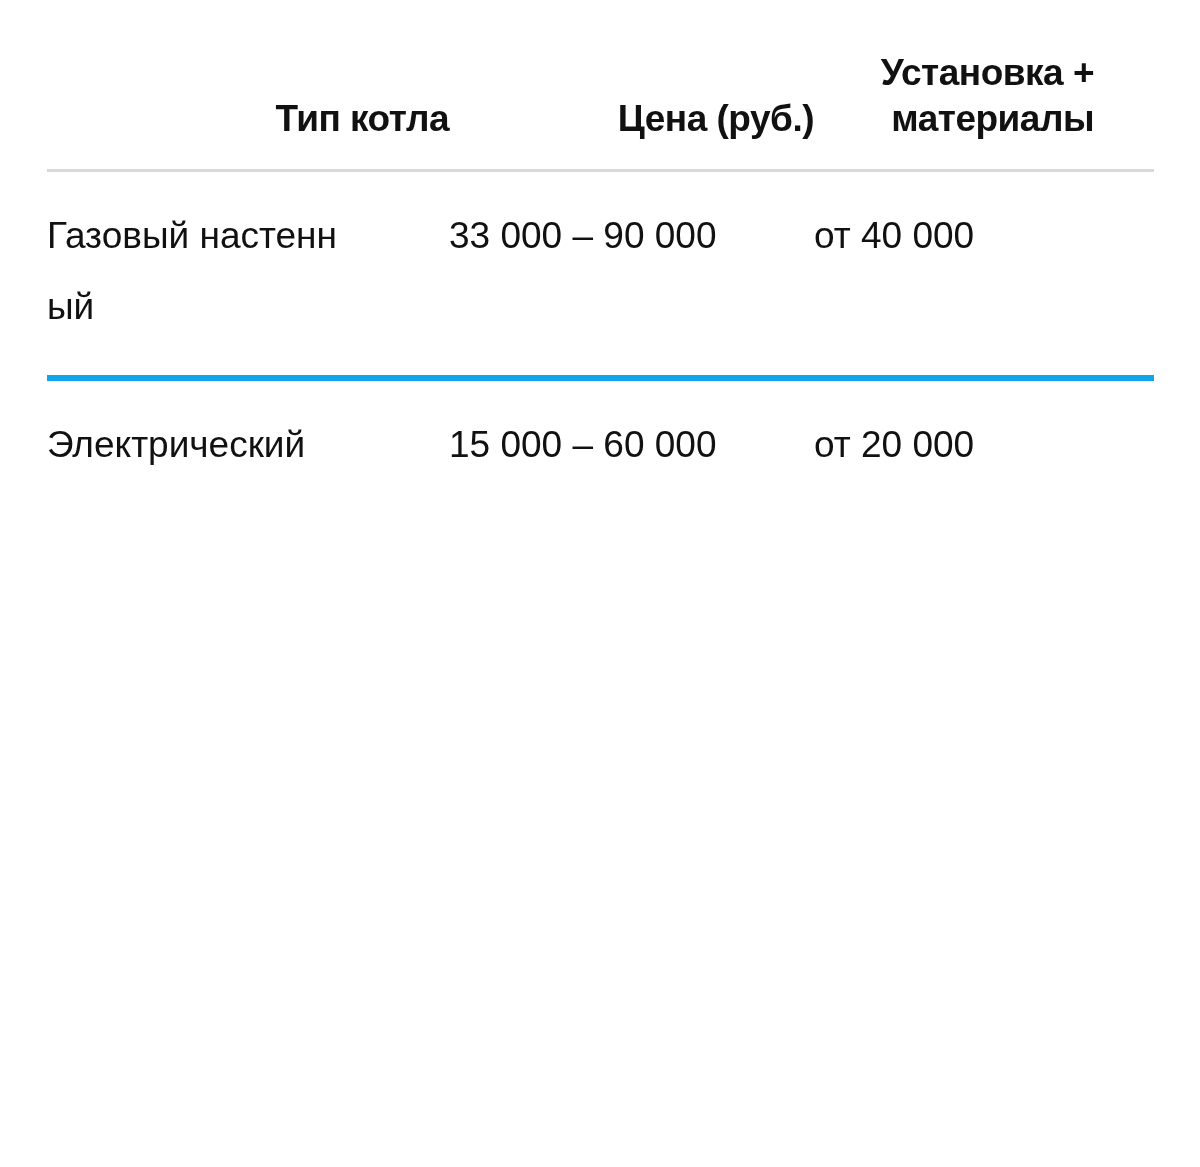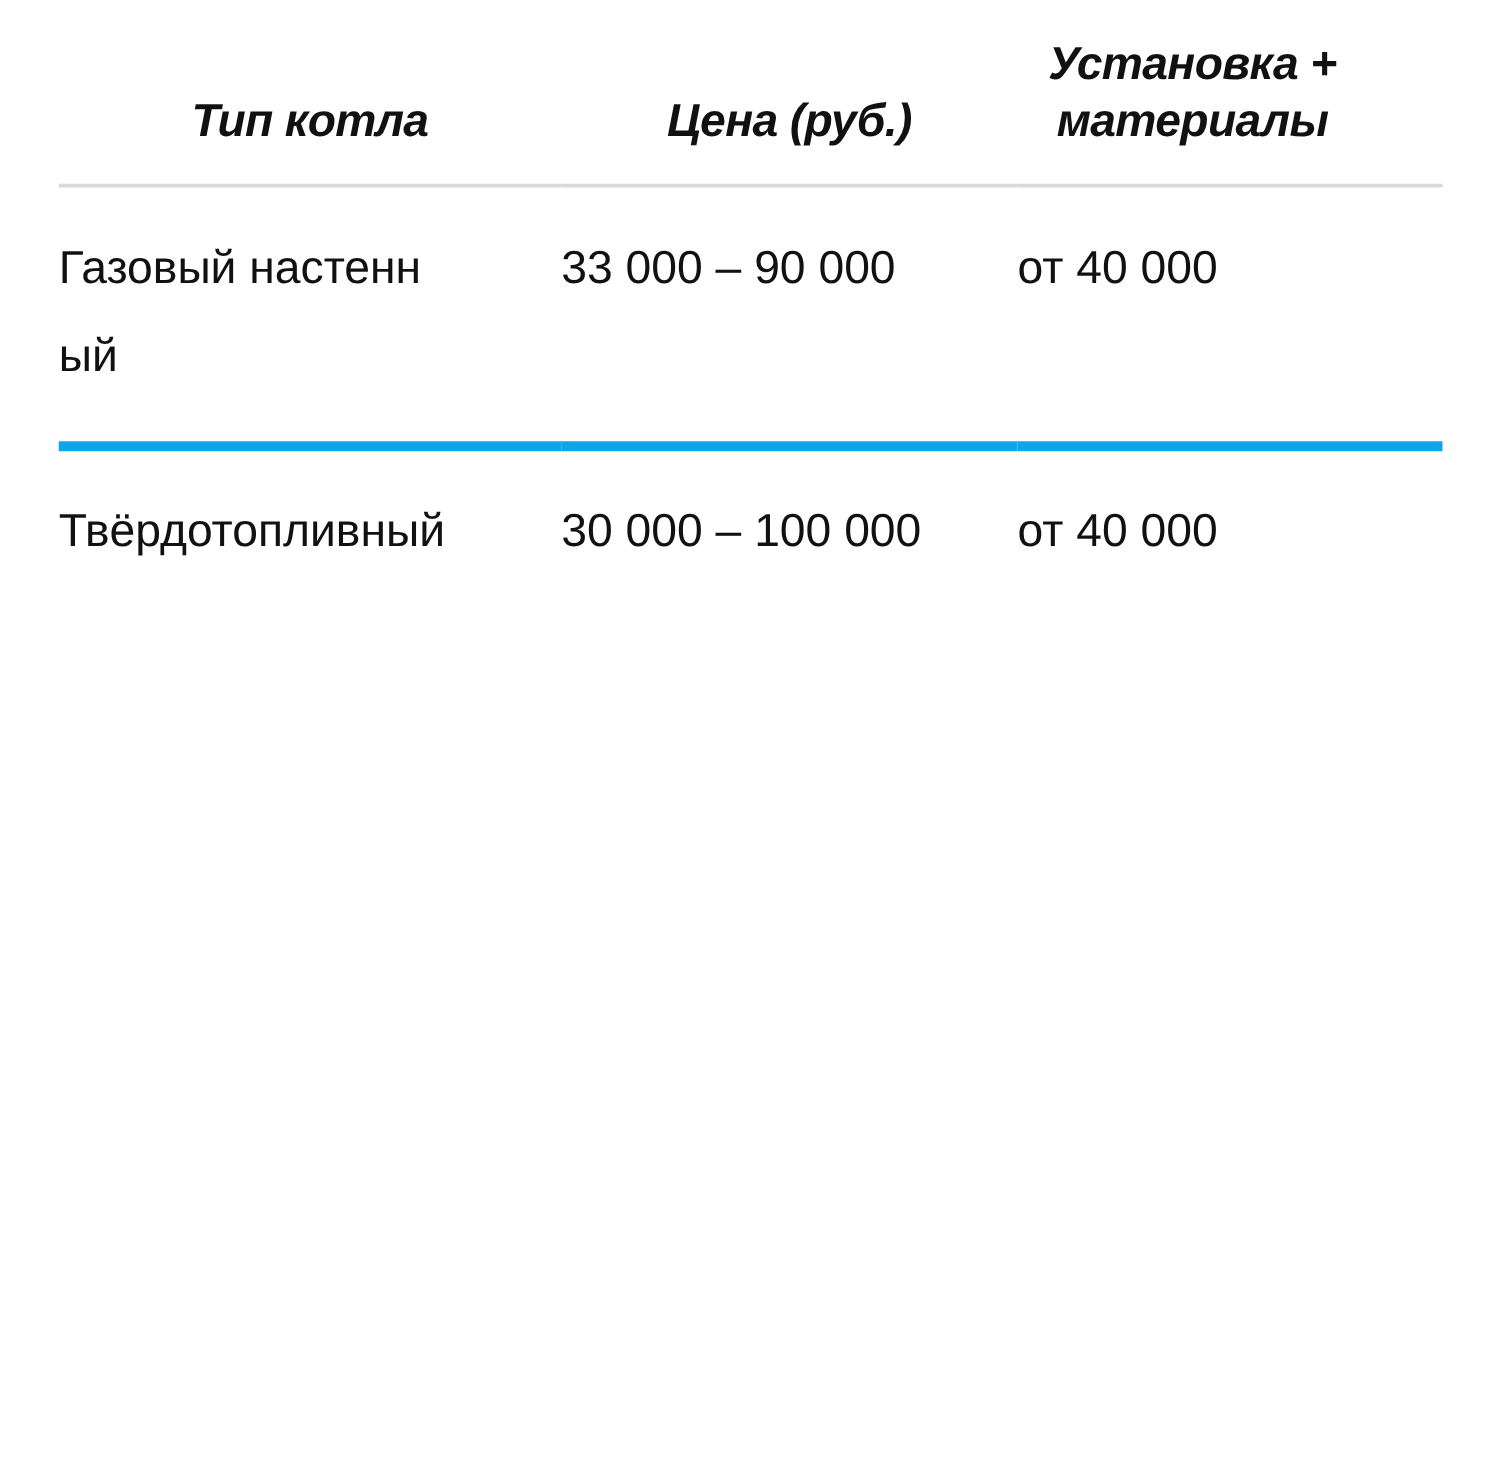--- a/index.html
+++ b/index.html
@@ -3,27 +3,27 @@
   <meta charset="utf-8">
   <style>
     html, body { margin: 0; padding: 0; background: #ffffff; }
     body { width: 1200px; height: 1167px; overflow: hidden; font-family: "Liberation Sans", "DejaVu Sans", sans-serif; color: #111111; }
     .table-wrap { position: absolute; left: 47px; top: 0; width: 1107px; }
     table { border-collapse: collapse; width: 1107px; table-layout: fixed; }
     col.c1 { width: 402px; }
     col.c2 { width: 365px; }
     col.c3 { width: 340px; }
     thead th {
-      text-align: center; vertical-align: bottom; font-weight: bold;
+      text-align: right; vertical-align: bottom; font-weight: bold;
       font-size: 37px; line-height: 46px; letter-spacing: -0.5px;
-      padding: 28px 0 27px 0; border-bottom: 3px solid #d9d9d9; font-style: italic;
+      padding: 50px 0 27px 0; border-bottom: 3px solid #d9d9d9;
     }
     tbody td {
       vertical-align: top; font-size: 37px; line-height: 71px;
-      padding: 28px 0 33px 0; border-bottom: 8px solid #0ea5e9;
+      padding: 28px 0 33px 0; border-bottom: 6px solid #0ea5e9;
       word-break: break-all;
     }
     tbody tr:last-child td { border-bottom: none; }
   </style>
 </head>
 <body>
 
 <div class="table-wrap">
   <table>
     <colgroup>
@@ -38,19 +38,19 @@
         <th style="padding-right:60px">Установка + материалы</th>
       </tr>
     </thead>
     <tbody>
       <tr>
         <td style="padding-right:110px">Газовый настенный</td>
         <td style="padding-right:60px">33 000 – 90 000</td>
         <td>от 40 000</td>
       </tr>
       <tr>
-        <td style="padding-right:50px">Твёрдотопливный</td>
-        <td style="padding-right:60px">30 000 – 100 000</td>
-        <td>от 40 000</td>
+        <td>Электрический</td>
+        <td style="padding-right:60px">15 000 – 60 000</td>
+        <td>от 20 000</td>
       </tr>
     </tbody>
   </table>
 </div>
 
 </body></html>

